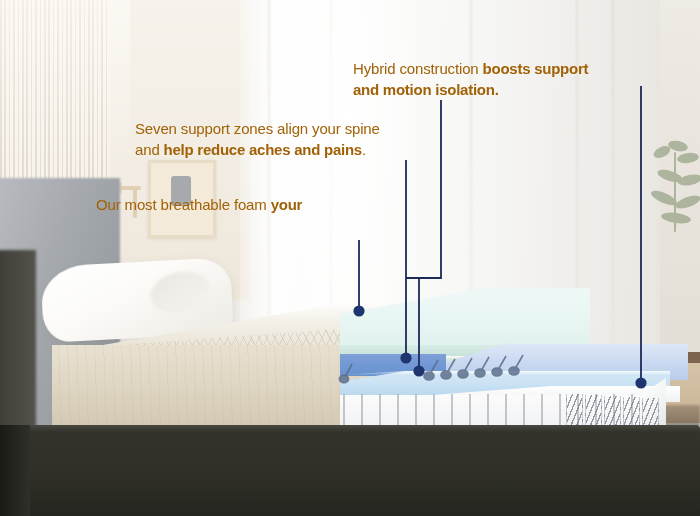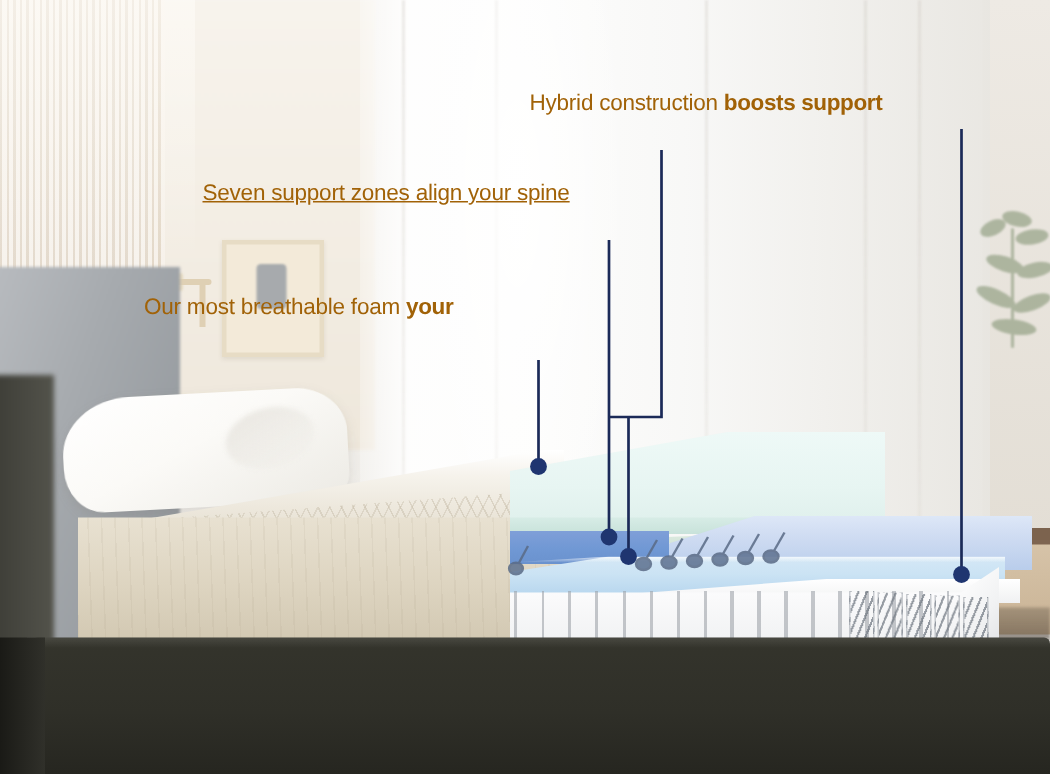--- a/index.html
+++ b/index.html
@@ -285,21 +285,21 @@
     position:absolute;
     color:#a16207;
     font-size:15px;
     line-height:1.42;
     letter-spacing:-0.15px;
     font-weight:400;
   }
   .callout-text b{font-weight:700;letter-spacing:-0.25px;}
 
   #txt-hybrid{left:353px;top:58px;width:300px;}
-  #txt-zones{left:135px;top:118px;width:300px;text-decoration:underline;}
+  #txt-zones{left:135px;top:118px;width:300px;}
   #txt-foam{left:96px;top:194px;width:270px;}
 </style>
 </head>
 <body>
 
 <div id="stage">
 
   <div class="bg-room">
     <div class="wall-base"></div>
     <div class="wall-warm"></div>
@@ -408,24 +408,26 @@
         <path d="M523,355 L515,369" fill="none"></path>
           <ellipse cx="514" cy="371" rx="5" ry="4"></ellipse>
         <path d="M352,364 L345,377" fill="none"></path>
           <ellipse cx="344" cy="379" rx="4.6" ry="3.8"></ellipse>
       </g>
     </g>
   </svg>
 
   <div class="callout-text" id="txt-hybrid">
     <div><span>Hybrid construction </span><b>boosts support</b></div>
+    <div><b>and motion isolation.</b></div>
   </div>
 
   <div class="callout-text" id="txt-zones">
     <div><span>Seven support zones align your spine</span></div>
+    <div><span>and </span><b>help reduce aches and pains</b><span>.</span></div>
   </div>
 
   <div class="callout-text" id="txt-foam">
     <div><span>Our most breathable foam </span><b>your</b></div>
   </div>
 
   <div class="bed-frame"></div>
   <div class="frame-hi"></div>
   <div class="bed-frame-left"></div>
 

